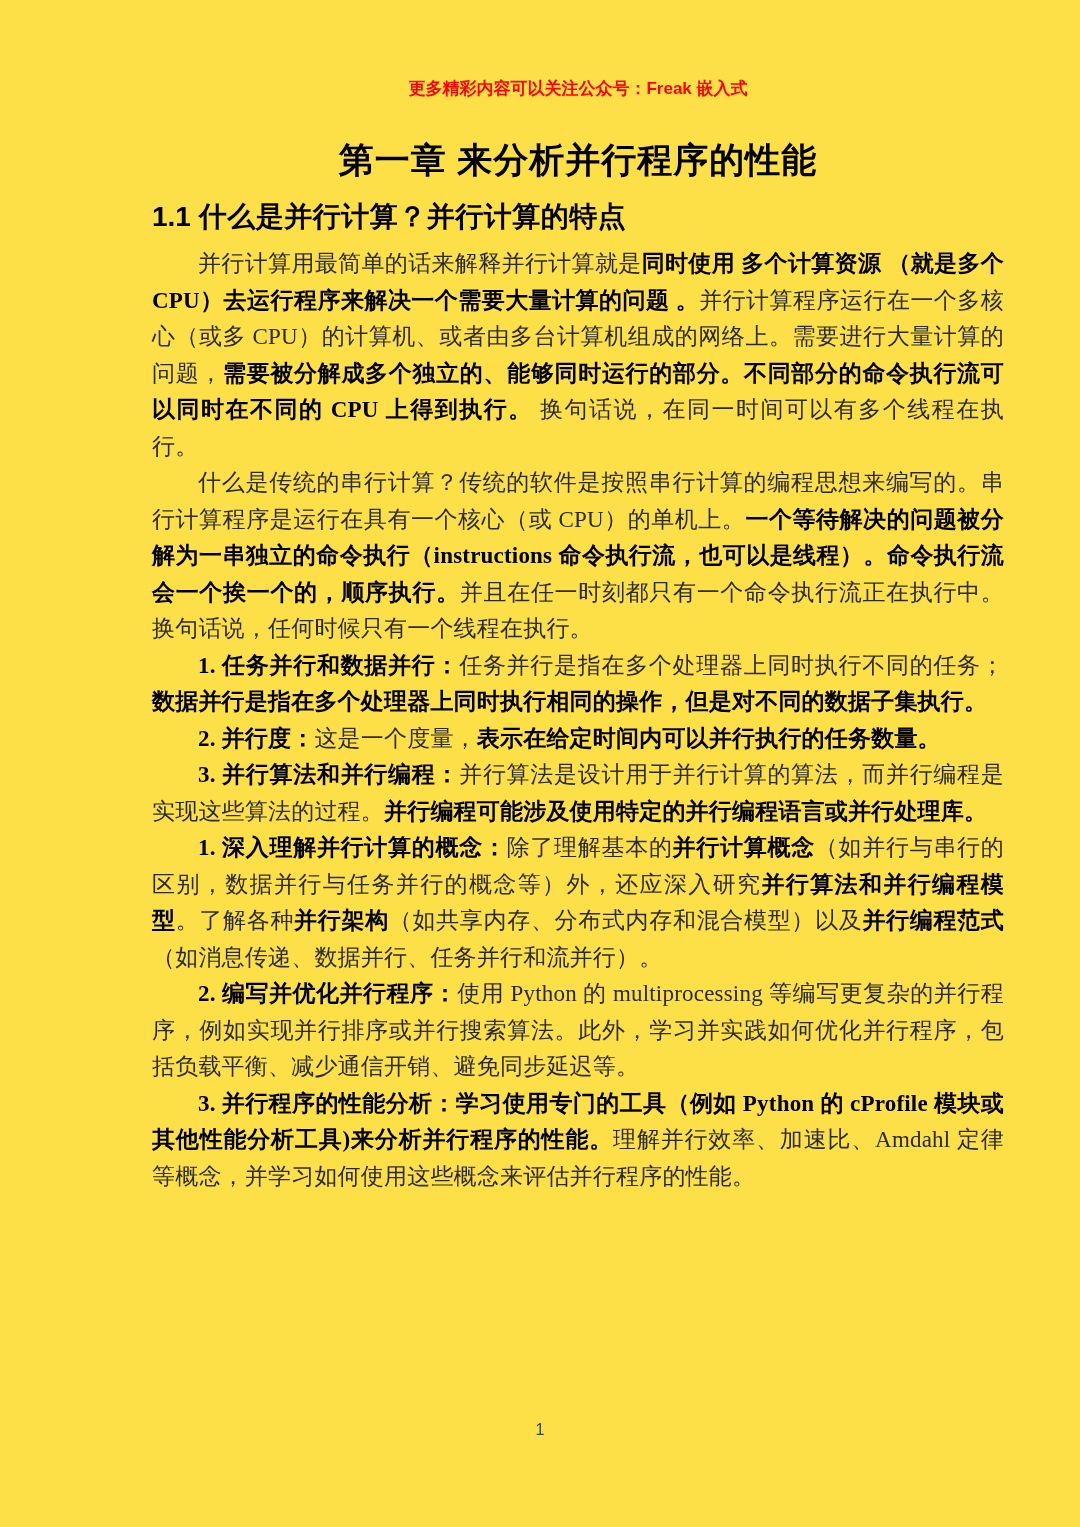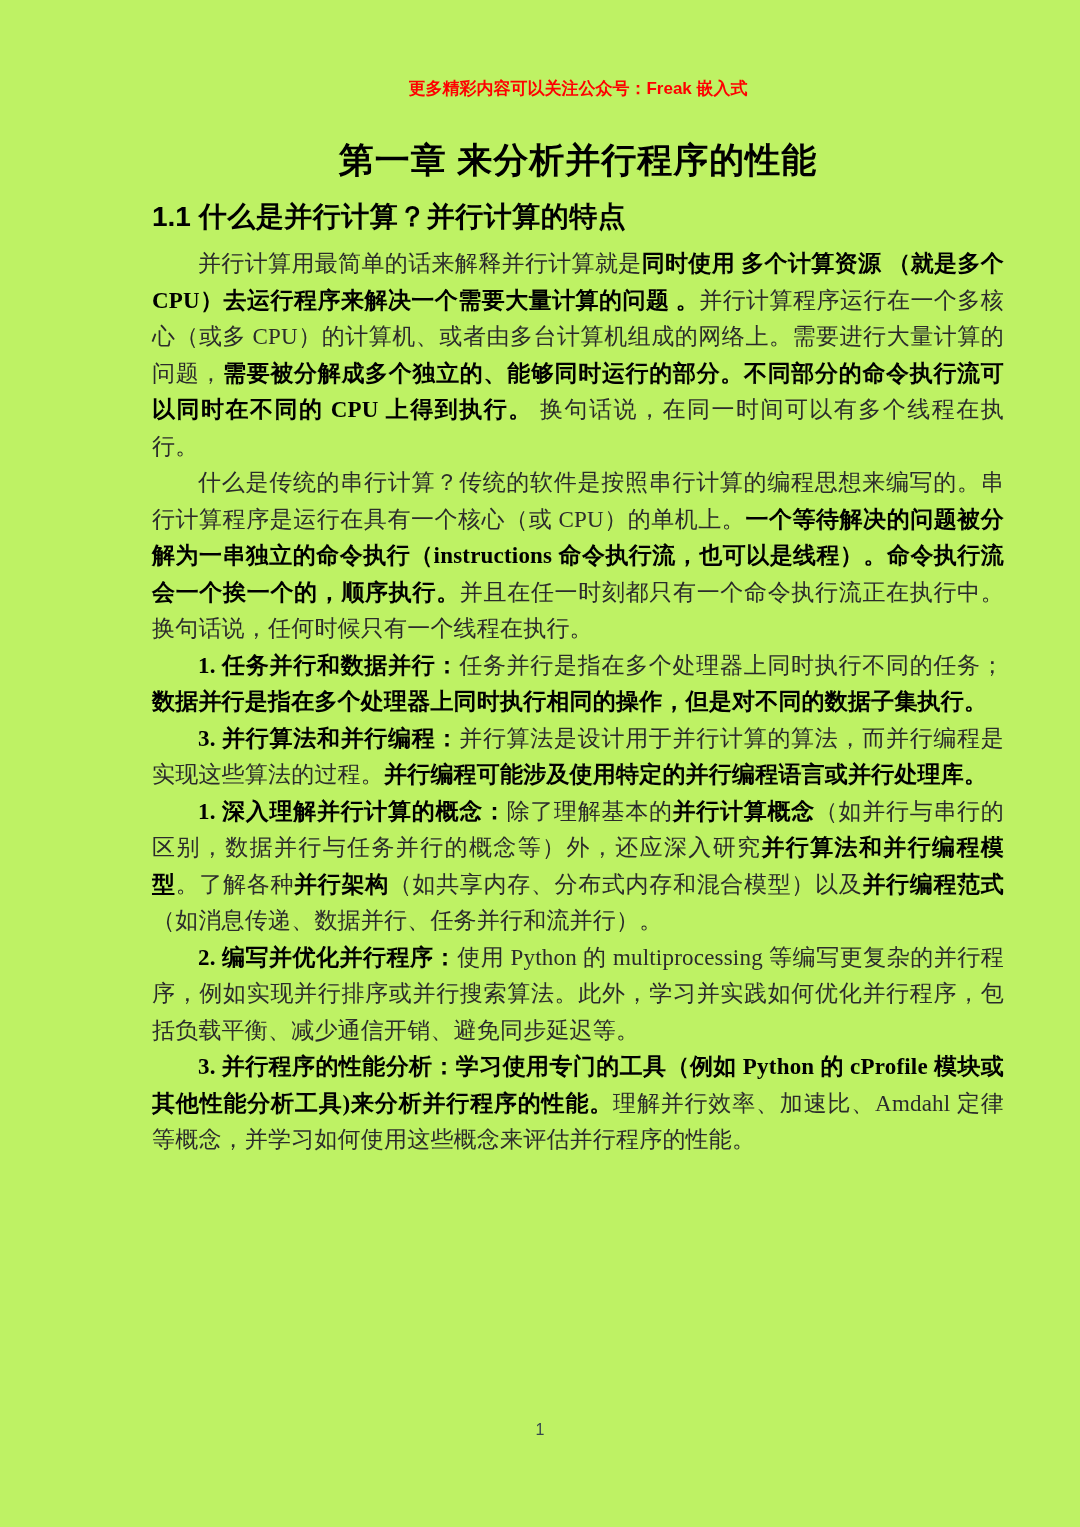--- a/index.html
+++ b/index.html
@@ -1,20 +1,20 @@
 <!DOCTYPE html>
 <html><head>
 <meta charset="utf-8">
 <style>
   html, body { margin: 0; padding: 0; background: #ffffff; }
   .page {
     width: 1080px;
     height: 1527px;
     margin: 0 auto;
-    background: #bef264;
+    background: #fde047;
     box-sizing: border-box;
     padding: 78px 76px 0 152px;
     position: relative;
     font-family: "Liberation Serif", serif;
     color: #222222;
     overflow: hidden;
   }
   .notice {
     text-align: center;
     color: #ff0000;
@@ -73,20 +73,21 @@
   <div class="notice">更多精彩内容可以关注公众号：Freak 嵌入式</div>
   <h1 class="doc-title">第一章 来分析并行程序的性能</h1>
   <div id="sections-root">
       <section>
         <h2><span class="sec-num">1.1</span> <span class="sec-title">什么是并行计算？并行计算的特点</span></h2>
         <p><span class="run">并行计算用最简单的话来解释并行计算就是</span><span class="run bd">同时使用 多个计算资源 （就是多个 CPU）去运行程序来解决一个需要大量计算的问题 。</span><span class="run">并行计算程序运行在一个多核心（或多 CPU）的计算机、或者由多台计算机组成的网络上。需要进行大量计算的问题，</span><span class="run bd">需要被分解成多个独立的、能够同时运行的部分。不同部分的命令执行流可以同时在不同的 CPU 上得到执行。</span><span class="run"> 换句话说，在同一时间可以有多个线程在执行。</span></p>
         <p><span class="run">什么是传统的串行计算？传统的软件是按照串行计算的编程思想来编写的。串行计算程序是运行在具有一个核心（或 CPU）的单机上。</span><span class="run bd">一个等待解决的问题被分解为一串独立的命令执行（instructions 命令执行流，也可以是线程）。命令执行流会一个挨一个的，顺序执行。</span><span class="run">并且在任一时刻都只有一个命令执行流正在执行中。 换句话说，任何时候只有一个线程在执行。</span></p>
       </section>
       <section>
         <p><span class="run bd">1. 任务并行和数据并行：</span><span class="run">任务并行是指在多个处理器上同时执行不同的任务；</span><span class="run bd">数据并行是指在多个处理器上同时执行相同的操作，但是对不同的数据子集执行。</span></p>
+        <p><span class="run bd">2. 并行度：</span><span class="run">这是一个度量，</span><span class="run bd">表示在给定时间内可以并行执行的任务数量。</span></p>
         <p><span class="run bd">3. 并行算法和并行编程：</span><span class="run">并行算法是设计用于并行计算的算法，而并行编程是实现这些算法的过程。</span><span class="run bd">并行编程可能涉及使用特定的并行编程语言或并行处理库。</span></p>
       </section>
       <section>
         <p><span class="run bd">1. 深入理解并行计算的概念：</span><span class="run">除了理解基本的</span><span class="run bd">并行计算概念</span><span class="run">（如并行与串行的区别，数据并行与任务并行的概念等）外，还应深入研究</span><span class="run bd">并行算法和并行编程模型</span><span class="run">。了解各种</span><span class="run bd">并行架构</span><span class="run">（如共享内存、分布式内存和混合模型）以及</span><span class="run bd">并行编程范式</span><span class="run">（如消息传递、数据并行、任务并行和流并行）。</span></p>
         <p><span class="run bd">2. 编写并优化并行程序：</span><span class="run">使用 Python 的 multiprocessing 等编写更复杂的并行程序，例如实现并行排序或并行搜索算法。此外，学习并实践如何优化并行程序，包括负载平衡、减少通信开销、避免同步延迟等。</span></p>
         <p><span class="run bd">3. 并行程序的性能分析：学习使用专门的工具（例如 Python 的 cProfile 模块或其他性能分析工具)来分析并行程序的性能。</span><span class="run">理解并行效率、加速比、Amdahl 定律等概念，并学习如何使用这些概念来评估并行程序的性能。</span></p>
       </section>
     </div>
   <div class="page-number">1</div>
 </div>

